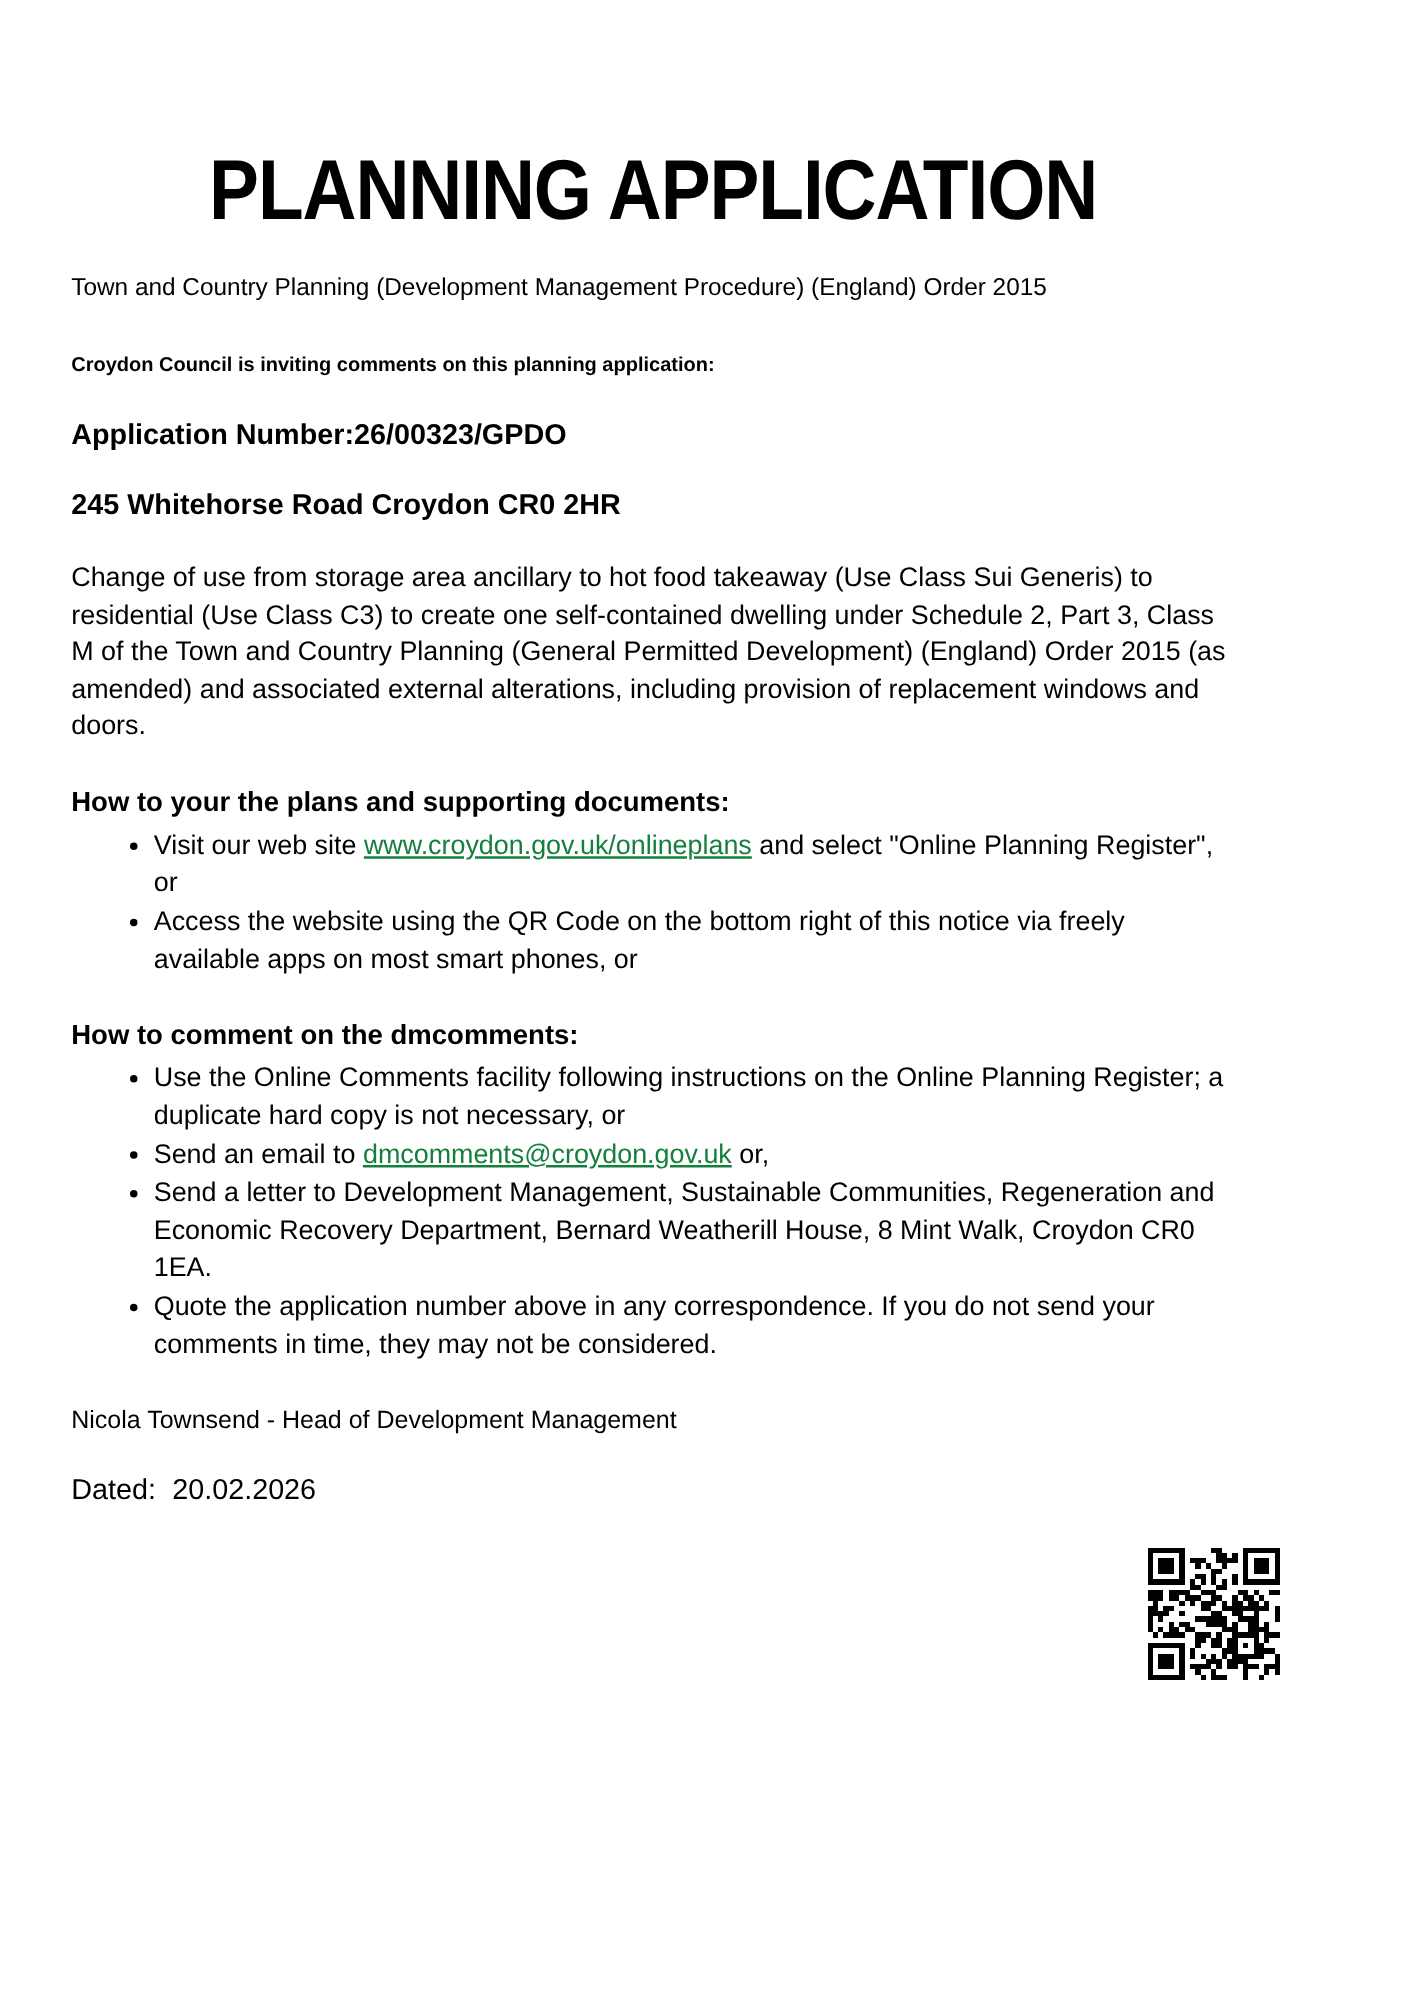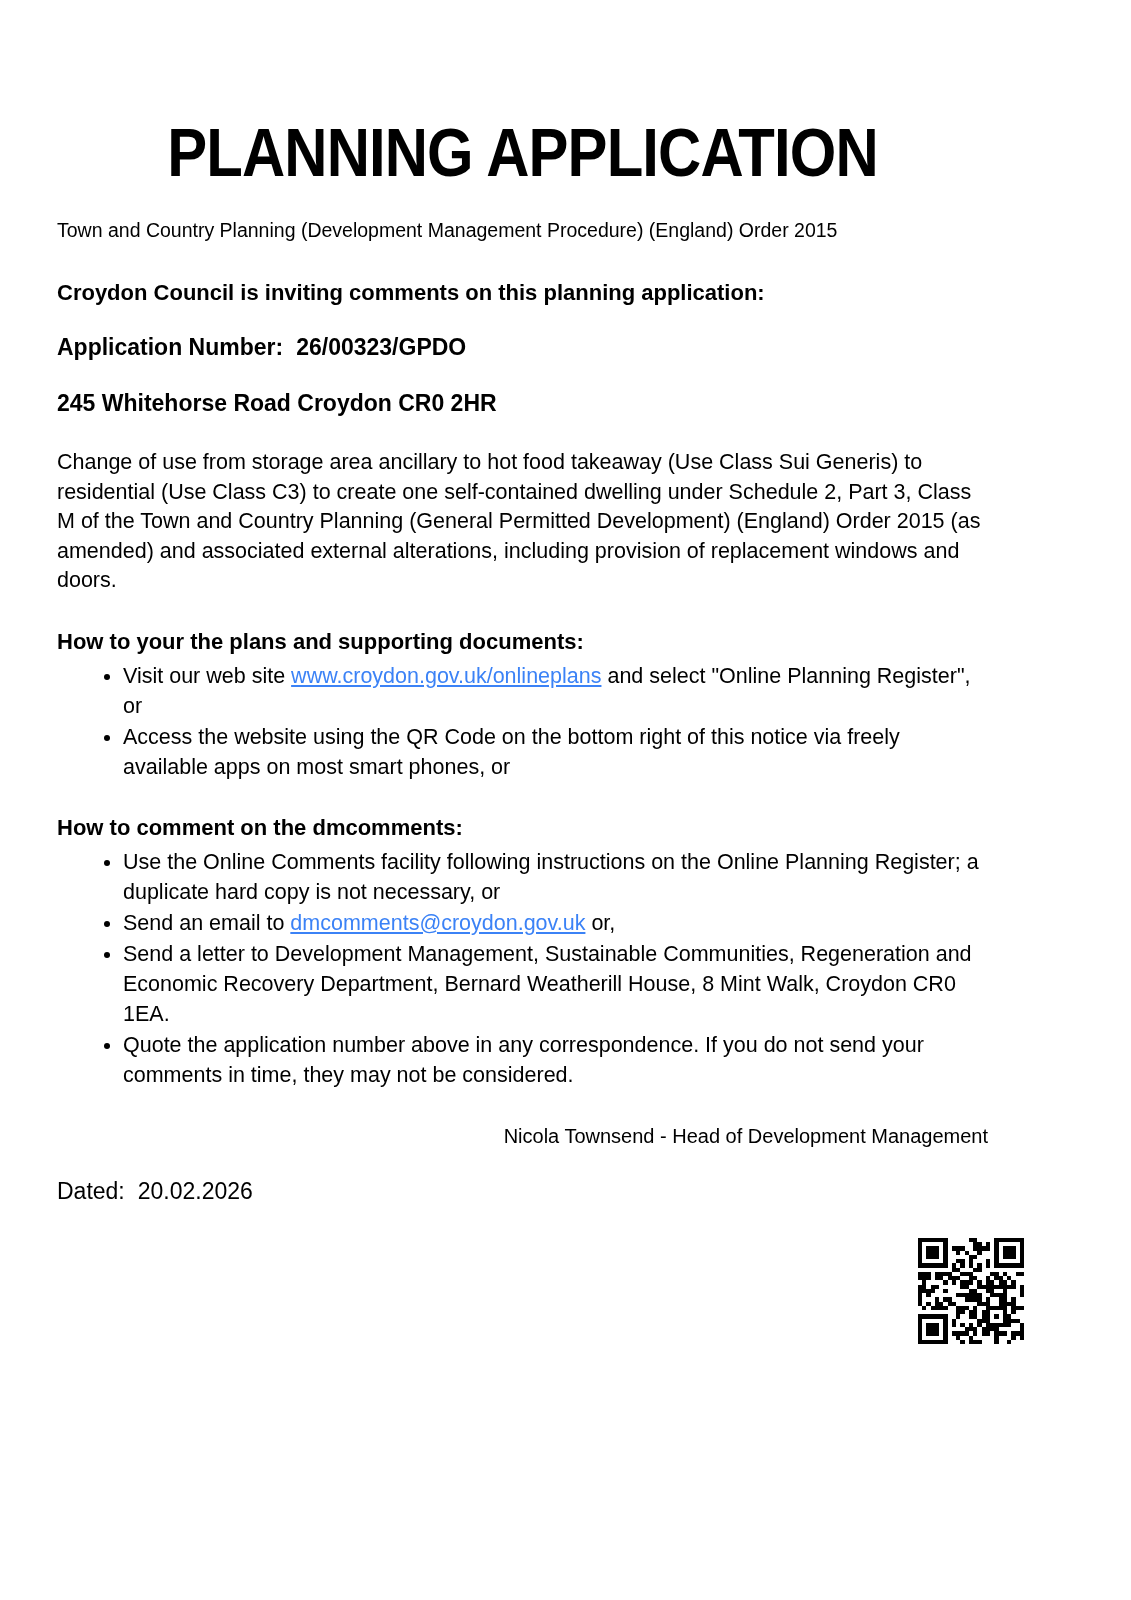--- a/index.html
+++ b/index.html
@@ -34,31 +34,31 @@
     letter-spacing: -1px;
   }
   .subtitle {
     margin: 32px 0 0 0;
     font-size: 19.5px;
     text-align: left;
     line-height: 24px;
   }
   .intro {
     margin: 38px 0 12px 0;
-    font-size: 22px;
+    font-size: 16px;
     font-weight: bold;
     line-height: 26px;
   }
   .appnum, .address {
     font-size: 23px;
     font-weight: bold;
     line-height: 27px;
   }
   .appnum { margin: 28px 0 0 0; }
-  .appnum .gap { margin-left: 13px; }
+  .appnum .gap { }
   .address { margin: 29px 0 0 0; }
   .description {
     margin: 31px 0 0 0;
     font-size: 21.5px;
     line-height: 29.5px;
     max-width: 976px;
   }
   .section-heading {
     margin: 33px 0 0 0;
     font-size: 22px;
@@ -69,35 +69,34 @@
     margin: 6px 0 0 0;
     padding: 0 0 0 66px;
     font-size: 21.5px;
     line-height: 30px;
   }
   ul.bullets li {
     margin: 0 0 1px 0;
     padding: 0;
   }
   a.link {
-    color: #3b82f6;
+    color: #15803d;
     text-decoration: underline;
     cursor: pointer;
   }
   .deadline {
     margin: 30px 0 0 0;
     font-size: 23px;
     font-weight: bold;
     line-height: 27px;
   }
   .officer {
     margin: 34px 0 0 0;
     font-size: 20px;
     line-height: 24px;
-    text-align: right;
   }
   .dated {
     margin: 29px 0 0 0;
     font-size: 23px;
     line-height: 28px;
   }
   .dated .gap { margin-left: 13px; }
   .remove-line {
     margin: 82px 0 0 0;
     font-size: 22px;

